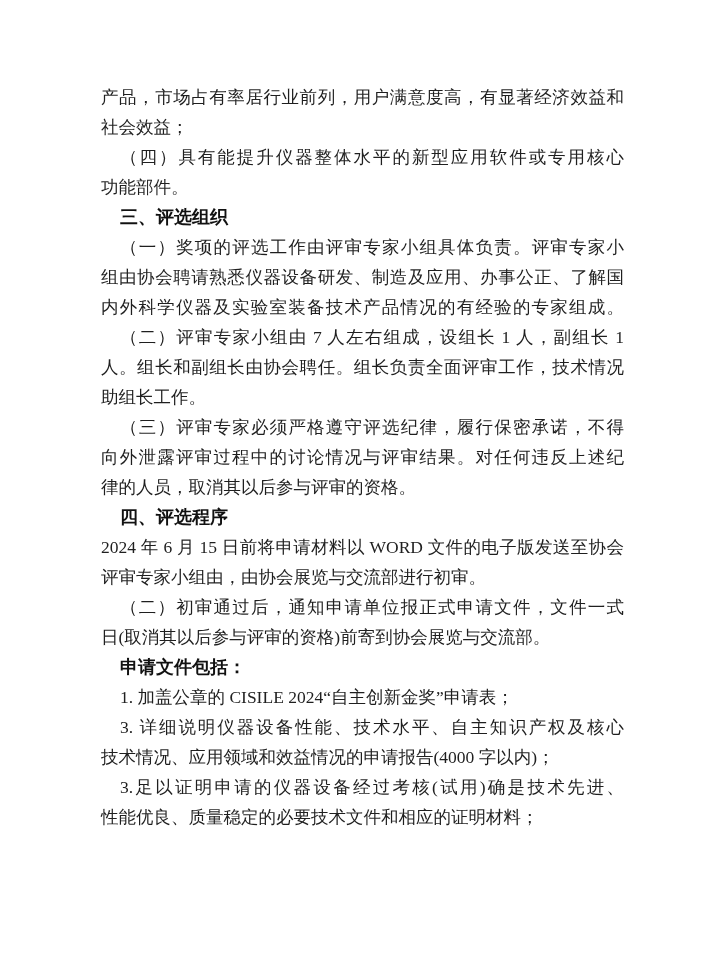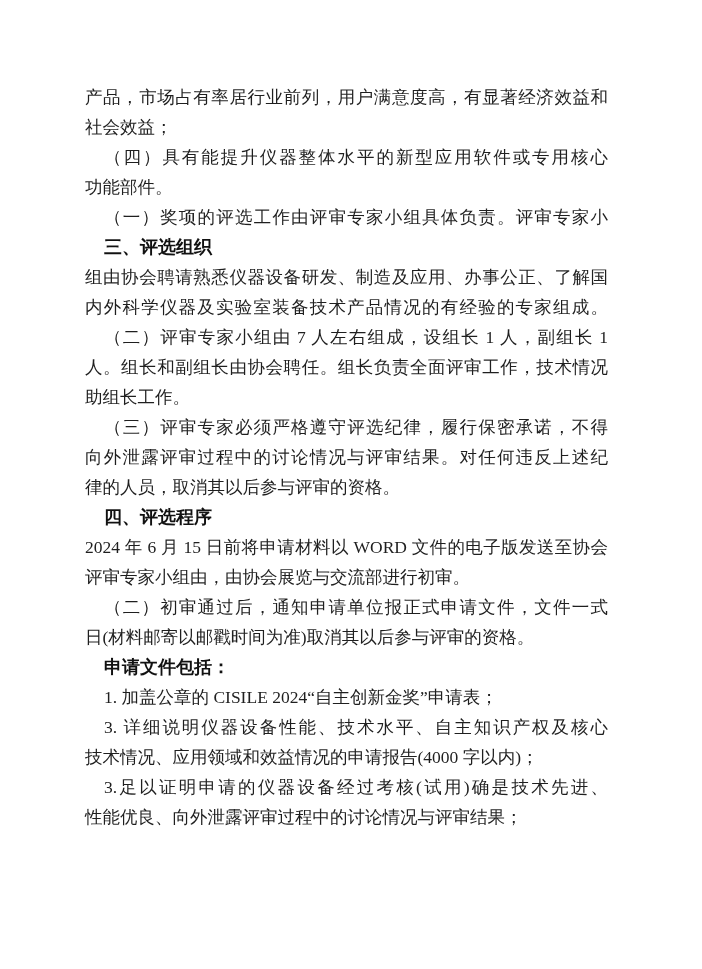--- a/index.html
+++ b/index.html
@@ -10,21 +10,21 @@
   .page {
     position: relative;
     width: 702px;
     height: 969px;
     background: #ffffff;
     overflow: hidden;
     font-family: "Liberation Serif", "DejaVu Serif", serif;
   }
   .text-block {
     position: absolute;
-    left: 85px;
+    left: 101px;
     top: 82px;
     width: 523px;
   }
   .line {
     height: 30px;
     line-height: 30px;
     font-size: 17.5px;
     color: #1f1f1f;
     white-space: nowrap;
     overflow: visible;
@@ -46,35 +46,35 @@
 </style>
 </head>
 <body>
 
 <div class="page">
   <div class="text-block" id="text-block">
       <div class="line justify">产品，市场占有率居行业前列，用户满意度高，有显著经济效益和</div>
       <div class="line">社会效益；</div>
       <div class="line indent justify">（四）具有能提升仪器整体水平的新型应用软件或专用核心</div>
       <div class="line">功能部件。</div>
+      <div class="line indent bold">三、评选组织</div>
       <div class="line indent justify">（一）奖项的评选工作由评审专家小组具体负责。评审专家小</div>
-      <div class="line indent bold">三、评选组织</div>
       <div class="line justify">组由协会聘请熟悉仪器设备研发、制造及应用、办事公正、了解国</div>
       <div class="line justify">内外科学仪器及实验室装备技术产品情况的有经验的专家组成。</div>
       <div class="line indent justify">（二）评审专家小组由 7 人左右组成，设组长 1 人，副组长 1</div>
       <div class="line justify">人。组长和副组长由协会聘任。组长负责全面评审工作，技术情况</div>
       <div class="line">助组长工作。</div>
       <div class="line indent justify">（三）评审专家必须严格遵守评选纪律，履行保密承诺，不得</div>
       <div class="line justify">向外泄露评审过程中的讨论情况与评审结果。对任何违反上述纪</div>
       <div class="line">律的人员，取消其以后参与评审的资格。</div>
       <div class="line indent bold">四、评选程序</div>
       <div class="line justify">2024 年 6 月 15 日前将申请材料以 WORD 文件的电子版发送至协会</div>
       <div class="line">评审专家小组由，由协会展览与交流部进行初审。</div>
       <div class="line indent justify">（二）初审通过后，通知申请单位报正式申请文件，文件一式</div>
-      <div class="line">日(材料邮寄以邮戳时间为准)取消其以后参与评审的资格。</div>
+      <div class="line">日(取消其以后参与评审的资格)前寄到协会展览与交流部。</div>
       <div class="line indent bold">申请文件包括：</div>
       <div class="line indent">1. 加盖公章的 CISILE 2024“自主创新金奖”申请表；</div>
       <div class="line indent justify">3. 详细说明仪器设备性能、技术水平、自主知识产权及核心</div>
       <div class="line">技术情况、应用领域和效益情况的申请报告(4000 字以内)；</div>
       <div class="line indent justify">3.足以证明申请的仪器设备经过考核(试用)确是技术先进、</div>
-      <div class="line">性能优良、向外泄露评审过程中的讨论情况与评审结果；</div>
+      <div class="line">性能优良、质量稳定的必要技术文件和相应的证明材料；</div>
     </div>
 </div>
 
 </body></html>

